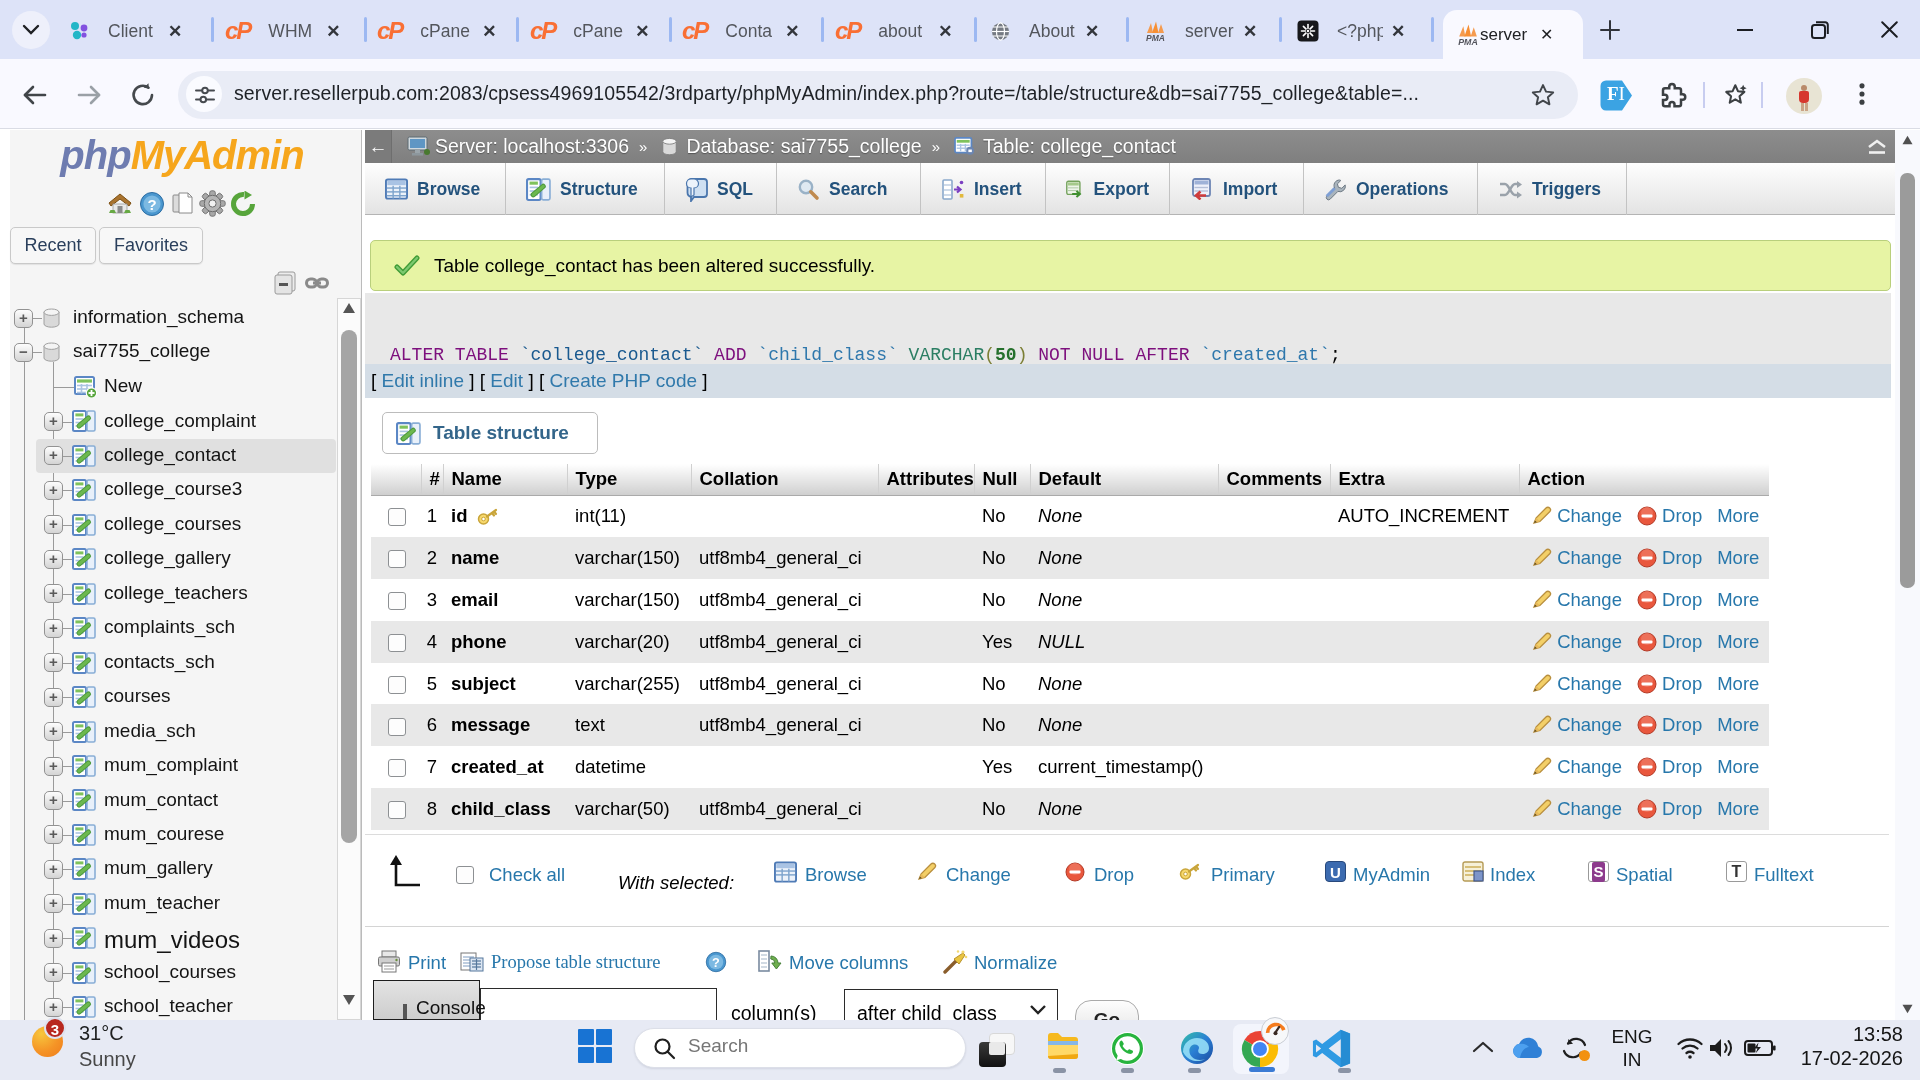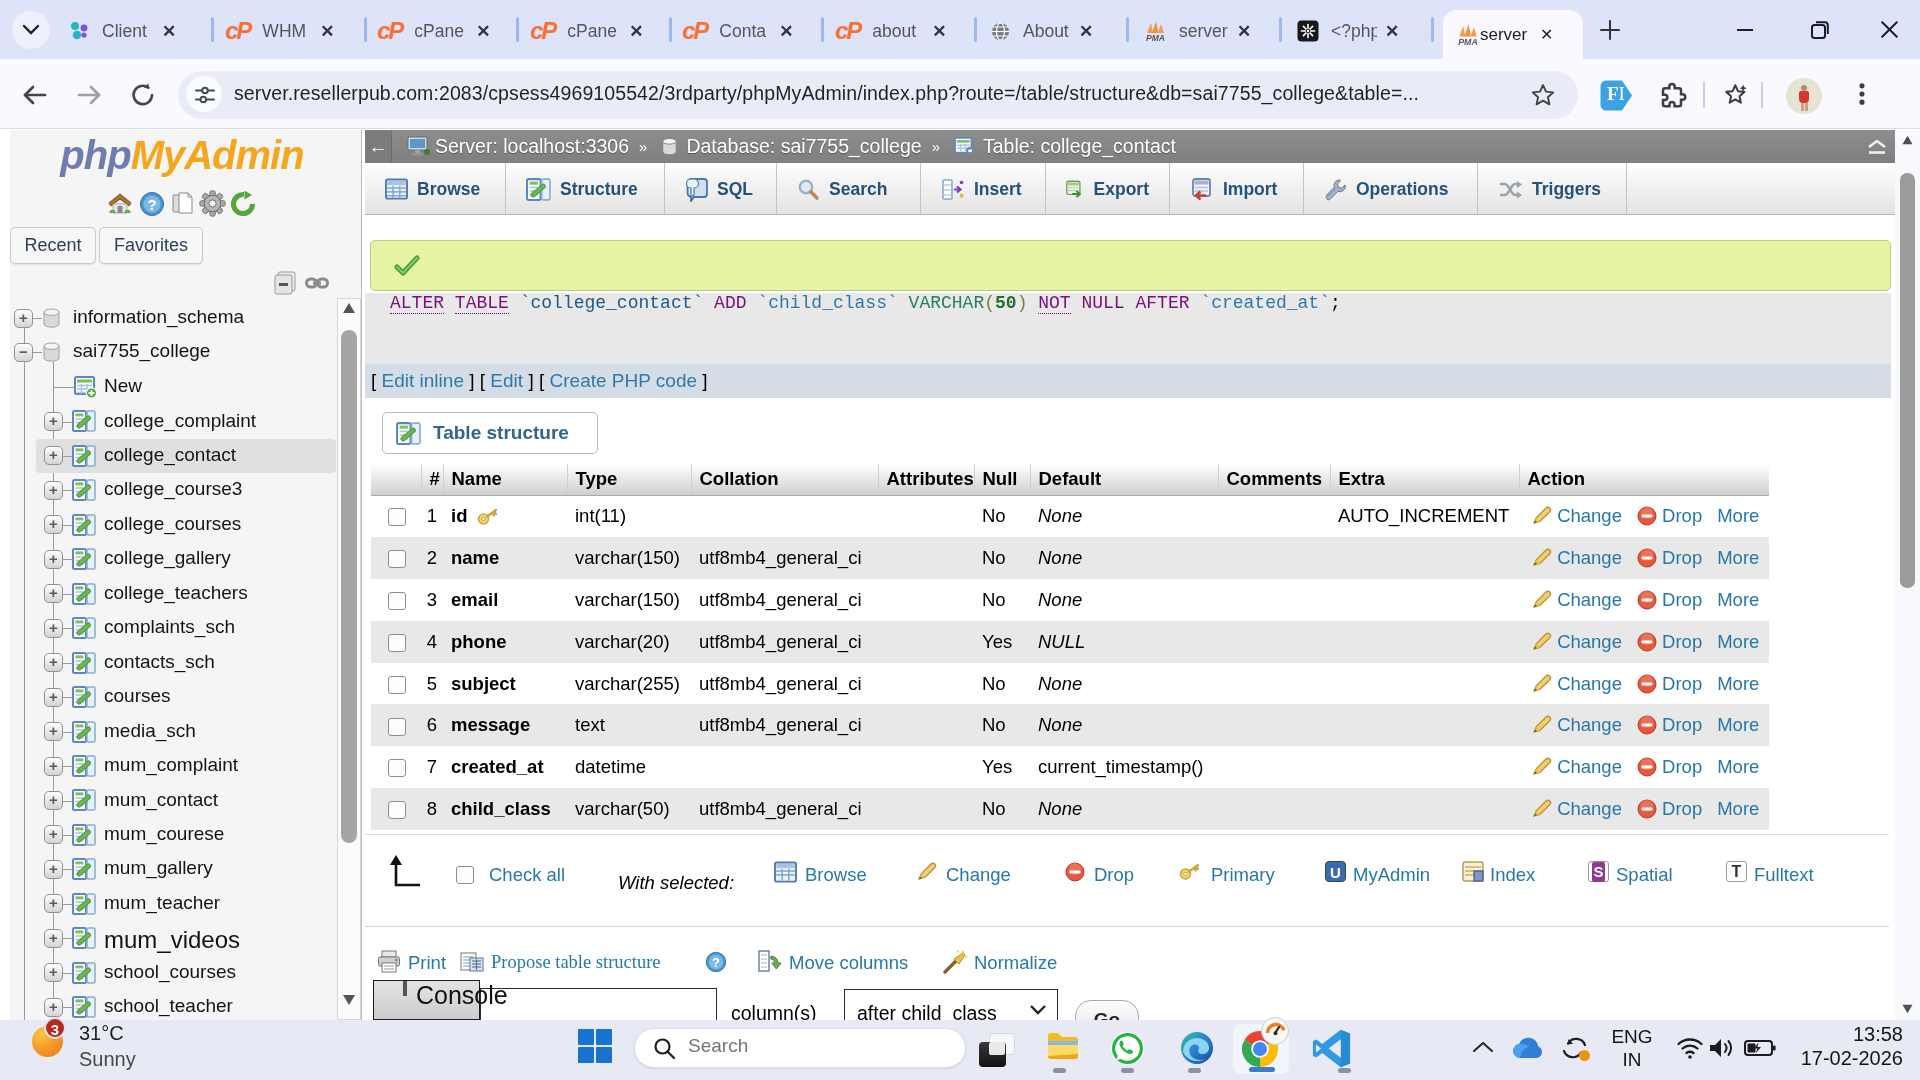--- a/index.html
+++ b/index.html
@@ -3,21 +3,21 @@
 <meta charset="utf-8">
 <style>
 * { margin:0; padding:0; box-sizing:border-box; }
 html,body { width:1920px; height:1080px; overflow:hidden; font-family:"Liberation Sans",sans-serif; }
 .abs { position:absolute; }
 body { position:relative; background:#fff; }
 
 
 #tabbar { position:absolute; left:0; top:0; width:1920px; height:59px; background:#dde3f8; }
 .tab { position:absolute; top:12px; height:38px; display:flex; align-items:center; color:#53565c; font-size:17.5px; }
-.tab .title { white-space:nowrap; overflow:hidden; margin-left:12px; }
+.tab .title { white-space:nowrap; overflow:hidden; margin-left:18px; }
 .tab .x { margin-left:8px; color:#33363c; font-size:17px; font-weight:bold; }
 .tabsep { position:absolute; top:17px; width:3px; height:25px; background:#9cb8f2; border-radius:1.5px; }
 #activetab { position:absolute; left:1443px; top:10px; width:140px; height:49px; background:#f9f9ff; border-radius:14px 14px 0 0; display:flex; align-items:center; padding-left:12px; color:#202124; font-size:17px; }
 .winctl { position:absolute; top:0; height:59px; width:62px; display:flex; align-items:center; justify-content:center; color:#1b1d22; }
 
 
 #toolbar { position:absolute; left:0; top:59px; width:1920px; height:70px; background:#f9f9ff; border-bottom:1px solid #dadce5; }
 #urlpill { position:absolute; left:178px; top:12px; width:1400px; height:48px; background:#e9ecf6; border-radius:24px; }
 
 
@@ -29,21 +29,21 @@
 
 
 #main { position:absolute; left:365px; top:0; width:1530px; height:890px; background:#fff; }
 #crumb { position:absolute; left:0; top:0; width:1530px; height:33px; background:linear-gradient(#8d8d8d,#7f7f7f); color:#fff; font-size:19.5px; display:flex; align-items:center; }
 #menutabs { position:absolute; left:0; top:33px; width:1530px; height:52px; background:linear-gradient(#fefefe,#e3e3e3); border-bottom:1px solid #b4b4b4; display:flex; }
 .mtab { height:52px; display:flex; align-items:center; padding:0 20px; border-right:1px solid #c3c3c3; color:#23527c; font-weight:bold; font-size:17.5px; }
 .mtab .mic { margin-right:9px; }
 
 
 #notice { position:absolute; left:5px; top:110px; width:1521px; height:51px; background:#e7f4a4; border:1px solid #b9cf7c; border-radius:5px; display:flex; align-items:center; font-size:18px; color:#000; }
-#sqlbox { position:absolute; left:0px; top:163px; width:1526px; height:72px; background:#e8e8e8; display:flex; align-items:flex-start; font-family:"Liberation Mono",monospace; font-size:18px; }
+#sqlbox { position:absolute; left:0px; top:163px; width:1526px; height:72px; background:#e8e8e8; display:flex; align-items:flex-end; font-family:"Liberation Mono",monospace; font-size:18px; }
 #editrow { position:absolute; left:0px; top:234px; width:1526px; height:34px; background:#d4dde6; display:flex; align-items:center; font-size:19px; color:#000; }
 a.pml { color:#3079ab; text-decoration:none; }
 .kw { color:#7d0f7d; } .kwu { color:#7d0f7d; border-bottom:1px dotted #7d0f7d; }
 .idq { color:#19598f; } .idq2 { color:#2e77ac; }
 
 
 table#st { position:absolute; left:6px; top:334px; border-collapse:collapse; font-size:18.5px; color:#000; table-layout:fixed; width:1398px; }
 #st th { background:linear-gradient(#ffffff,#cfcfcf); font-weight:bold; text-align:left; height:31px; padding:0 8px; border-right:1px solid #d0d0d0; border-bottom:1px solid #aaa; }
 #st td { height:41.9px; padding:0 8px; vertical-align:middle; }
 #st tr.even td { background:#e8e8e8; }
@@ -731,20 +731,21 @@
             </g>
             <path d="M19 2 l5 3.5 -5 3.5 z" fill="#9aa2aa"></path>
             <path d="M19 12.5 l5 3.5 -5 3.5 z" fill="#9aa2aa"></path>
           </svg>Triggers</div>
     </div>
     <div id="notice">
       <svg style="margin-left:23px;flex-shrink:0;" width="26" height="24" viewBox="0 0 26 24">
           <path d="M3 13 L9 19 L23 4" fill="none" stroke="#3f9b35" stroke-width="5" stroke-linecap="round" stroke-linejoin="round"></path>
           <path d="M3 13 L9 19 L23 4" fill="none" stroke="#7cc96f" stroke-width="2.4" stroke-linecap="round" stroke-linejoin="round"></path>
         </svg>
+      <span style="margin-left:14px;font-size:19px;">Table college_contact has been altered successfully.</span>
     </div>
     <div id="sqlbox">
       <span style="margin-left:25px;"><span class="kwu">ALTER</span> <span class="kwu">TABLE</span> <span class="idq">`college_contact`</span> <span class="kw">ADD</span> <span class="idq2">`child_class`</span> <span style="color:#2b7e63;">VARCHAR</span><span style="color:#7c7f35;">(</span><span style="color:#25702c;font-weight:bold;">50</span><span style="color:#7c7f35;">)</span> <span class="kwu">NOT</span> <span class="kw">NULL</span> <span class="kw">AFTER</span> <span class="idq2">`created_at`</span>;</span>
     </div>
     <div id="editrow">
       <span style="margin-left:6px;">[ <a class="pml" href="#">Edit inline</a> ] [ <a class="pml" href="#">Edit</a> ] [ <a class="pml" href="#">Create PHP code</a> ]</span>
     </div>
 
     <div class="abs" style="left:17px;top:282px;width:216px;height:42px;background:#fff;border:1px solid #bcbcbc;border-radius:5px;display:flex;align-items:center;">
       <svg style="margin-left:13px;" width="25" height="23" viewBox="0 0 24 22">
@@ -1080,21 +1081,21 @@
     <div id="consolerow">
       <div class="abs" style="left:115px;top:858px;width:237px;height:40px;background:#fff;border:1.5px solid #2b2b2b;"></div>
       <div class="abs" style="left:366px;top:872px;font-size:19.5px;color:#000;">column(s)</div>
       <div class="abs" style="left:479px;top:859px;width:214px;height:40px;background:#fff;border:1.5px solid #2b2b2b;font-size:19.5px;color:#000;">
           <span class="abs" style="left:12px;top:12px;">after child_class</span>
           <svg class="abs" style="right:10px;top:14px;" width="18" height="12" viewBox="0 0 18 12">
             <path d="M2 2 L9 9 L16 2" fill="none" stroke="#222" stroke-width="2.4"></path>
           </svg>
         </div>
       <div class="abs" style="left:710px;top:870px;width:64px;height:38px;background:linear-gradient(#fdfdfd,#e4e4e4);border:1px solid #aaa;border-radius:16px;text-align:center;font-size:19px;font-weight:bold;color:#222;padding-top:8px;">Go</div>
-      <div class="abs" style="left:8px;top:850px;width:107px;height:40px;background:linear-gradient(#e3e3e3,#cdcdcd);border:1px solid #1d1d1d;display:flex;align-items:flex-start;font-size:25px;color:#111;padding-left:20px;">
+      <div class="abs" style="left:8px;top:850px;width:107px;height:40px;background:linear-gradient(#e3e3e3,#cdcdcd);border:1px solid #1d1d1d;display:flex;align-items:flex-end;font-size:19px;color:#111;padding-left:20px;">
           <span style="margin-left:9px;width:15px;height:15px;background:#1a1a1a;border:2px solid #555;display:inline-block;"></span>
           <span style="margin-left:9px;">Console</span>
         </div>
     </div>
   </div>
 
   <div class="abs" style="left:1895px;top:0;width:25px;height:890px;background:#f8f9fd;"></div>
   <svg class="abs" style="left:1901px;top:5px;" width="13" height="10" viewBox="0 0 14 12">
       <path d="M7 1 L13 11 L1 11 Z" fill="#505050"></path>
     </svg>

